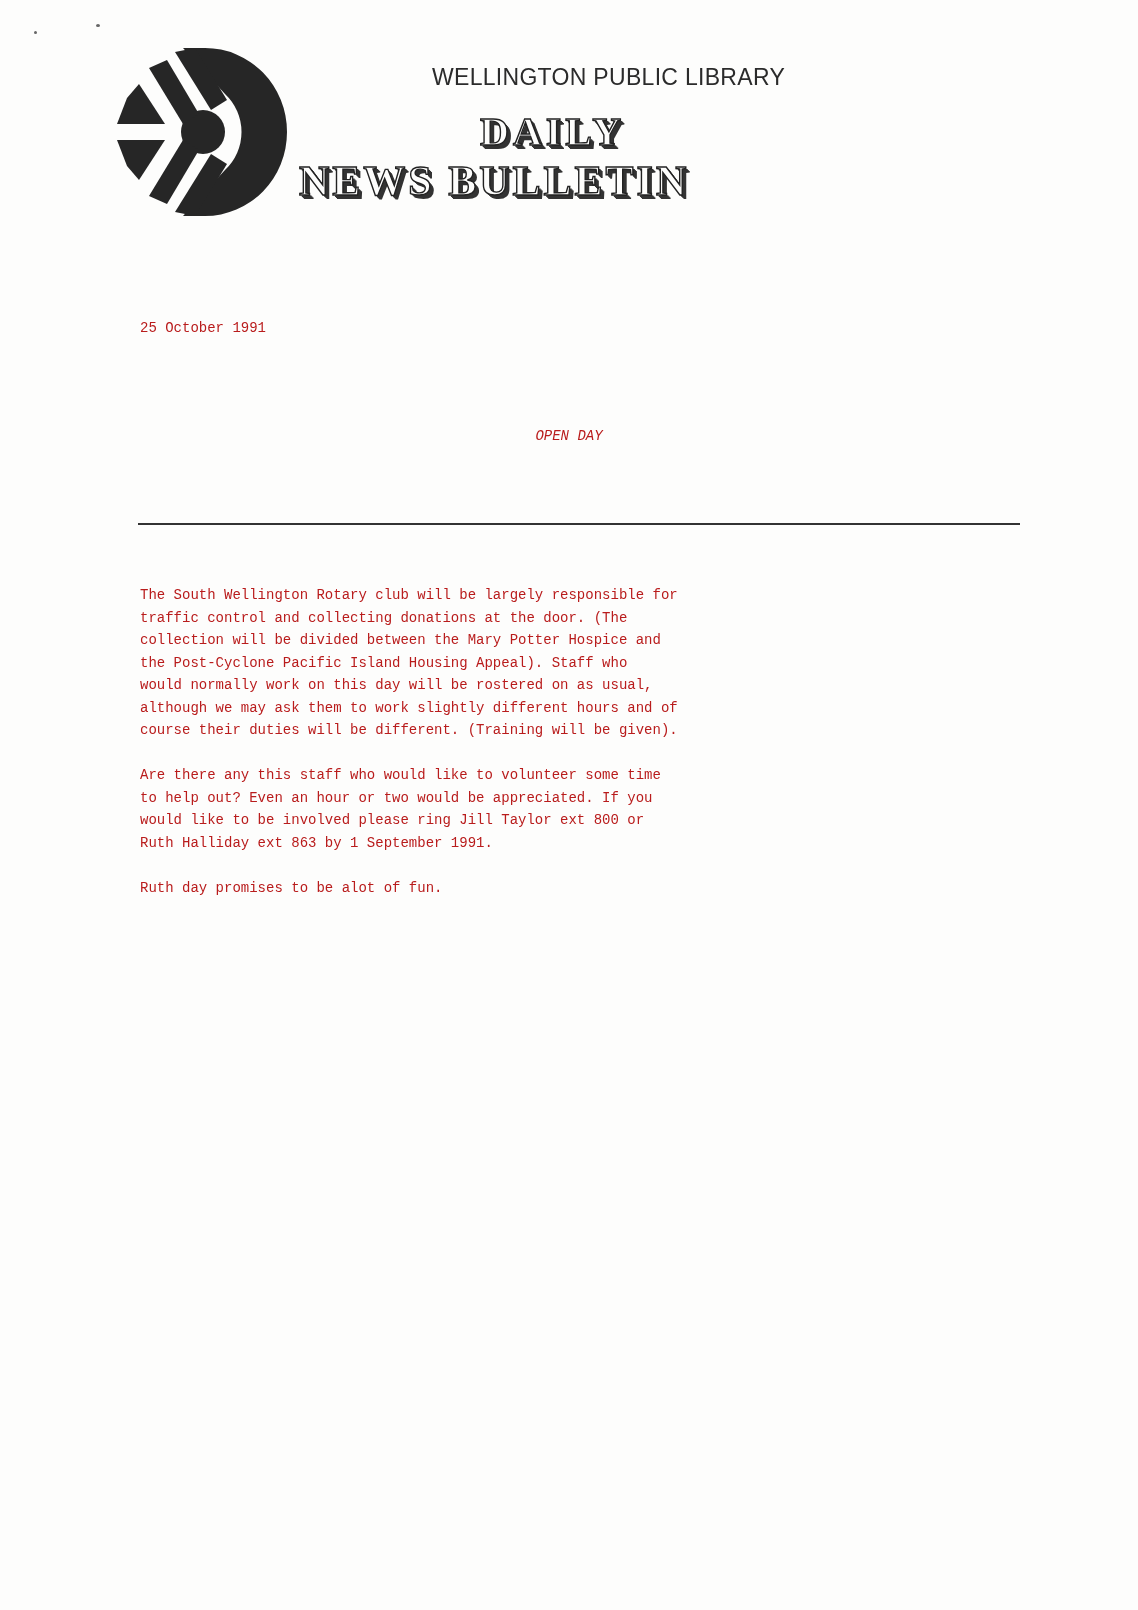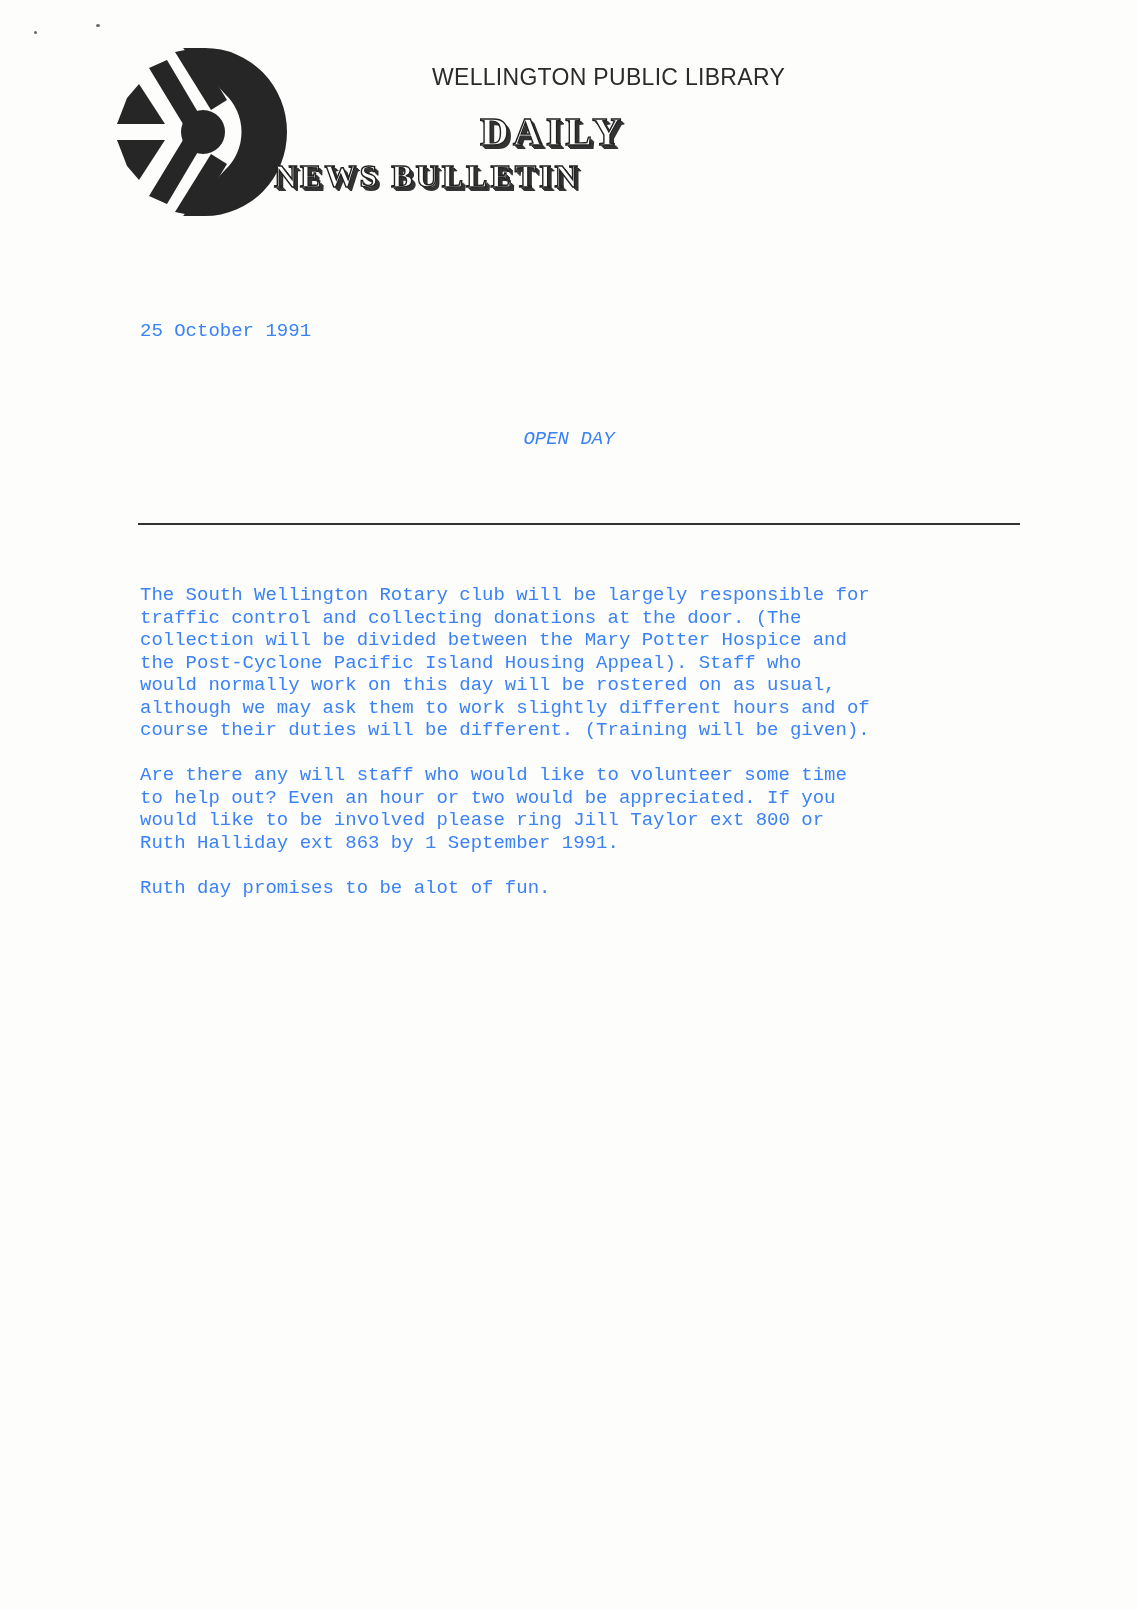--- a/index.html
+++ b/index.html
@@ -22,25 +22,25 @@
       font-family: "Liberation Serif", serif;
       font-weight: bold;
       color: #fdfdfc;
       -webkit-text-stroke: 1.4px #222;
       text-shadow: 2px 2px 0 #333, 3px 3px 0 #333, 4px 4px 0 #333;
       letter-spacing: 2px;
       line-height: 1;
       text-align: right;
     }
     .masthead.line1 { left: 480px; top: 112px; font-size: 40px; letter-spacing: 4px; }
-    .masthead.line2 { left: 274px; top: 160px; font-size: 32px; letter-spacing: 3px; }
+    .masthead.line2 { left: 299px; top: 160px; font-size: 42px; letter-spacing: 3px; }
     .mono {
       font-family: "Liberation Mono", monospace;
-      font-size: 19px;
-      color: #3b82f6;
+      font-size: 14px;
+      color: #b91c1c;
     }
     .date { position: absolute; left: 140px; top: 320px; }
     .title {
       position: absolute; left: 0; right: 0; top: 428px;
       text-align: center; font-style: italic; padding-left: 0;
     }
     .title span { display: inline-block; margin-left: 0; }
     .rule {
       position: absolute; left: 138px; top: 523px; width: 882px; height: 2px;
       background: #333;
@@ -87,20 +87,20 @@
   <div class="rule"></div>
 
   <div class="mono body">
     <p class="para">The South Wellington Rotary club will be largely responsible for
 traffic control and collecting donations at the door.  (The
 collection will be divided between the Mary Potter Hospice and
 the Post-Cyclone Pacific Island Housing Appeal).  Staff who
 would normally work on this day will be rostered on as usual,
 although we may ask them to work slightly different hours and of
 course their duties will be different. (Training will be given).</p>
-    <p class="para"><span>Are there any will staff who would like to </span><span class="u">volunteer</span><span> some time
+    <p class="para"><span>Are there any this staff who would like to </span><span class="u">volunteer</span><span> some time
 to help out?  Even an hour or two would be appreciated. If you
 would like to be involved please ring Jill Taylor ext 800 or
 Ruth Halliday ext 863 by 1 September 1991.</span></p>
     <p class="para">Ruth day promises to be alot of fun.</p>
   </div>
 
 </div>
 
 </body></html>

